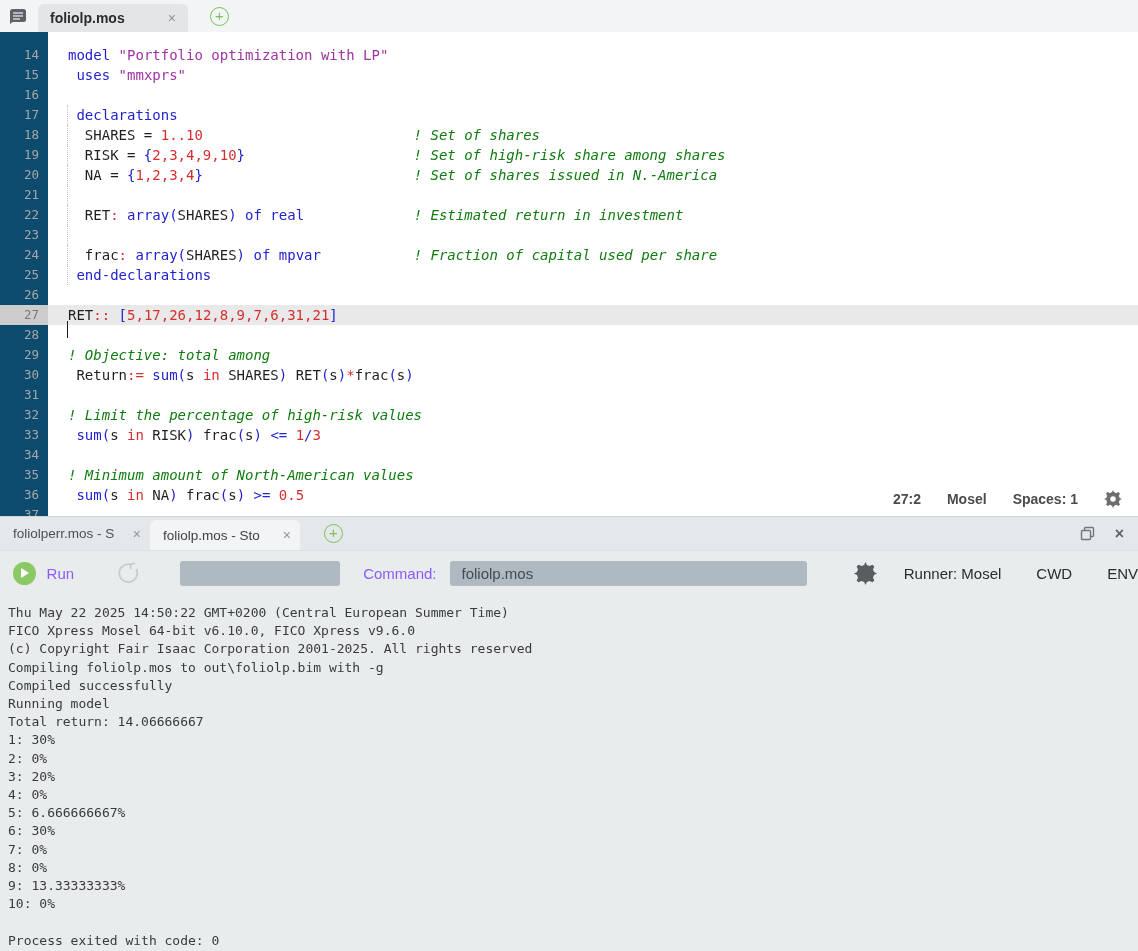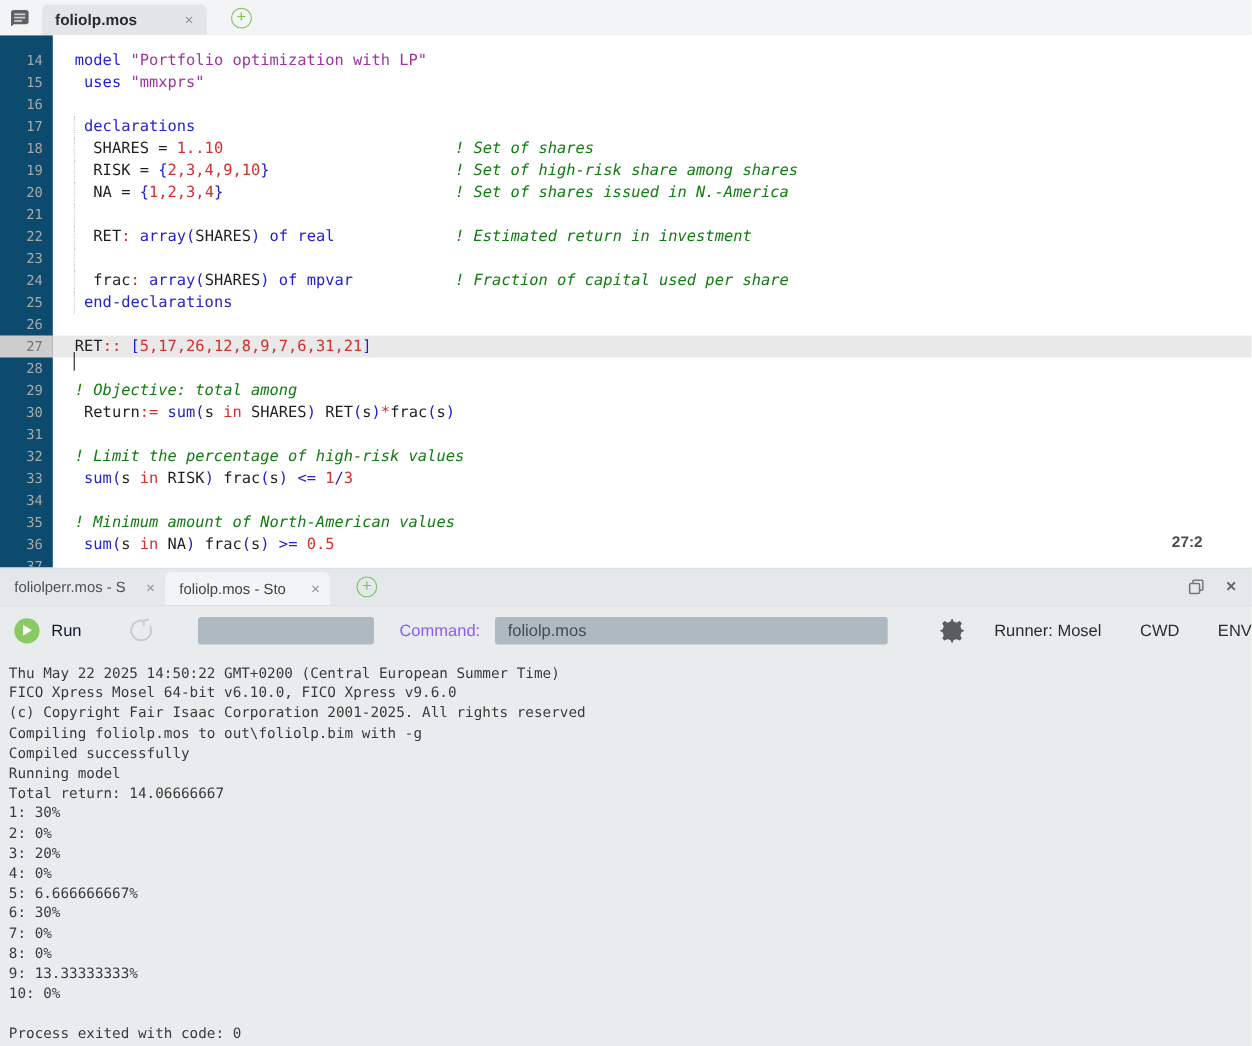--- a/index.html
+++ b/index.html
@@ -30,42 +30,42 @@
   .cl.guide::before { content:""; position:absolute; left:19px; top:0; bottom:0;
     border-left:1px dotted #c3c3c3; }
   .tk-k { color:#2222cf; }
   .tk-s { color:#a033a3; }
   .tk-n { color:#d42f2f; }
   .tk-c { color:#0f7c0f; font-style:italic; }
   .tk-p { color:#1f1f1f; }
   .cur { display:inline-block; width:0; position:relative; }
   .cur::after { content:""; position:absolute; left:-1px; top:1px; height:17px;
     border-left:1.6px solid #1b1b1b; }
-  .statusbar { position:absolute; right:10px; bottom:2px; height:30px; background:#fff;
+  .statusbar { position:absolute; right:0; bottom:2px; height:30px; background:#fff;
     display:flex; align-items:center; gap:26px; padding:0 16px 0 30px;
-    font-size:14px; font-weight:bold; color:#4c4c4c;flex-direction:column; }
+    font-size:14px; font-weight:bold; color:#4c4c4c; }
   .statusbar .sp-gear { display:flex; align-items:center; }
 
   
   .panel { height:435px; background:#e9eced; border-top:1px solid #d2d6d9; }
   .tabbar-bot { height:34px; background:#e5e8ea; display:flex; align-items:stretch;
     border-bottom:1px solid #dee1e4; }
   .tab-bot { width:150px; display:flex; align-items:center; gap:6px; padding:0 9px 0 13px;
     font-size:13.5px; color:#4b5156; overflow:hidden; }
   .tab-bot .lbl { flex:1; white-space:nowrap; overflow:hidden; }
   .tab-bot.active { background:#f2f4f5; border-radius:6px 6px 0 0; margin-top:3px; color:#3d4347; }
   .right-icons { margin-left:auto; display:flex; align-items:center; gap:20px; padding-right:14px; }
   .panel-x { color:#5f6569; font-size:16px; font-weight:bold; line-height:1; }
 
   .toolbar { height:44px; display:flex; align-items:center; padding-left:13px; }
   .play-btn { width:23px; height:23px; border-radius:50%; background:#8bc964;
     display:flex; align-items:center; justify-content:center; }
   .play-tri { width:0; height:0; border-left:8px solid #fff; border-top:5px solid transparent;
     border-bottom:5px solid transparent; margin-left:2px; }
-  .run-label { margin-left:11px; font-size:15px; color:#0f172a; }
+  .run-label { margin-left:11px; font-size:15px; color:#8b5cf6; }
   .spinner { margin-left:42px; display:flex; }
   .fld { height:25px; background:#aeb9c2; border:none; border-radius:3px; outline:none;
     font-family:"Liberation Sans", sans-serif; font-size:15px; color:#454b50; }
   .args-input { margin-left:40px; width:160px; }
   .cmd-label { margin-left:23px; font-size:15px; color:#8b5cf6; }
   .cmd-input { margin-left:13px; width:363px; padding:0 12px; }
   .gear-btn { margin-left:47px; display:flex; }
   .tb-link { margin-left:35px; font-size:15px; color:#2b2b2b; white-space:nowrap; }
   .runner { margin-left:27px; }
 

